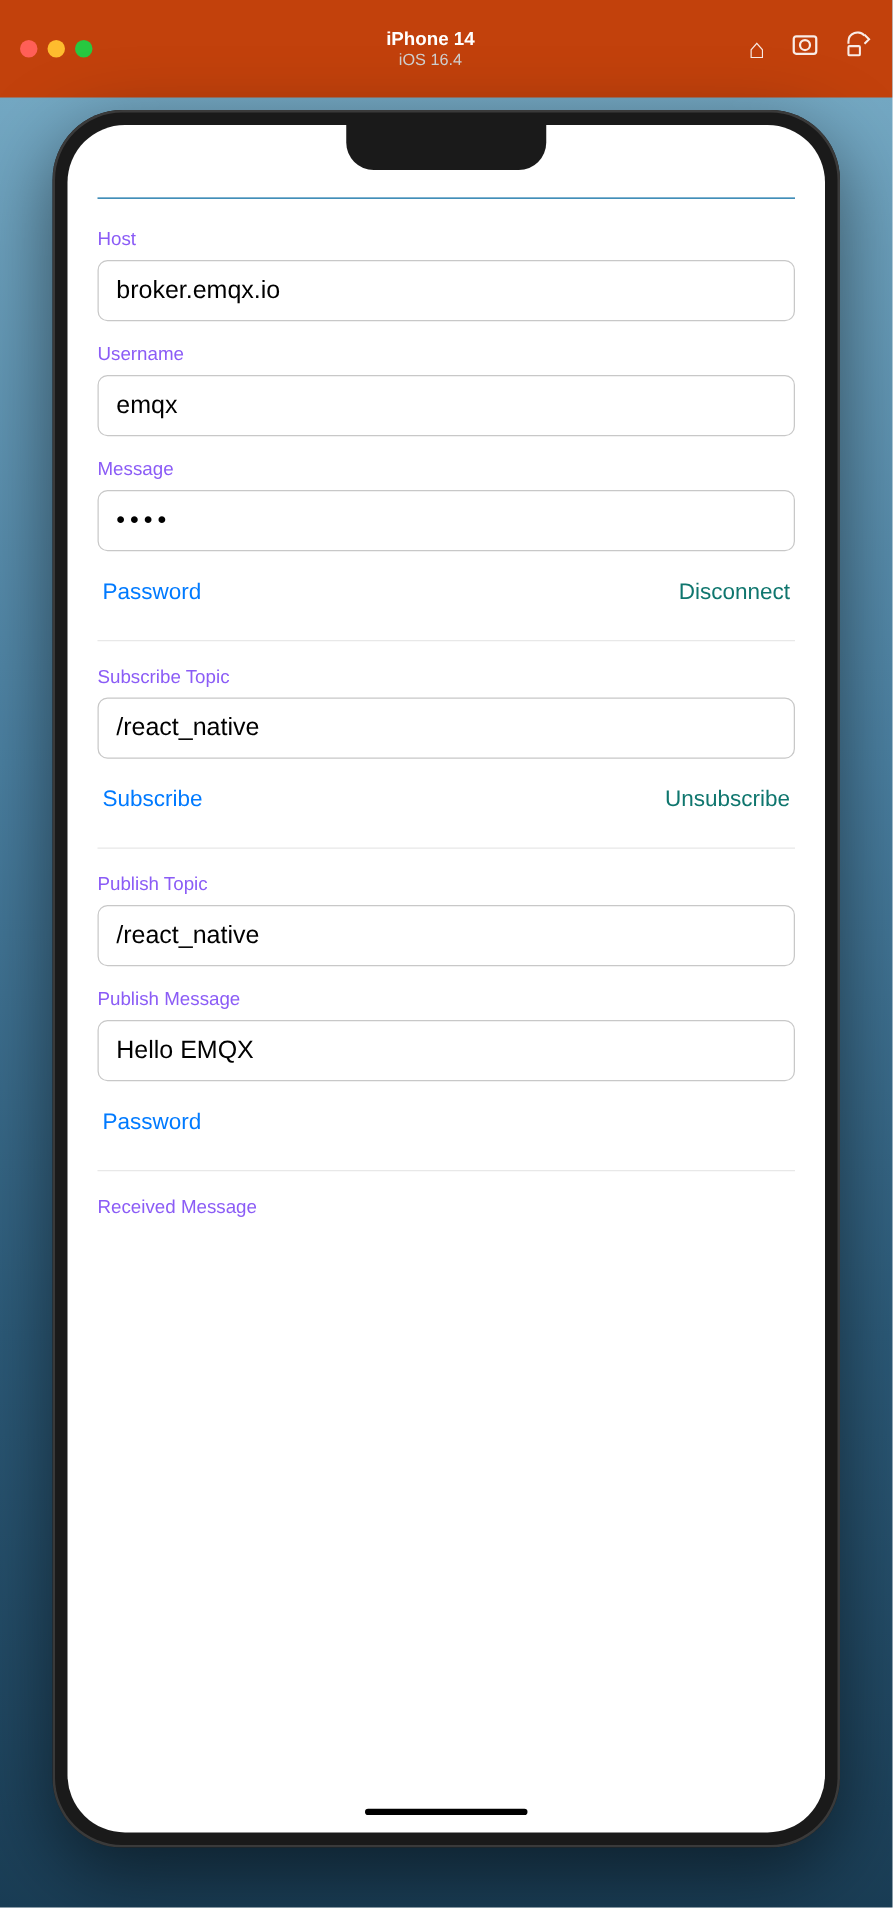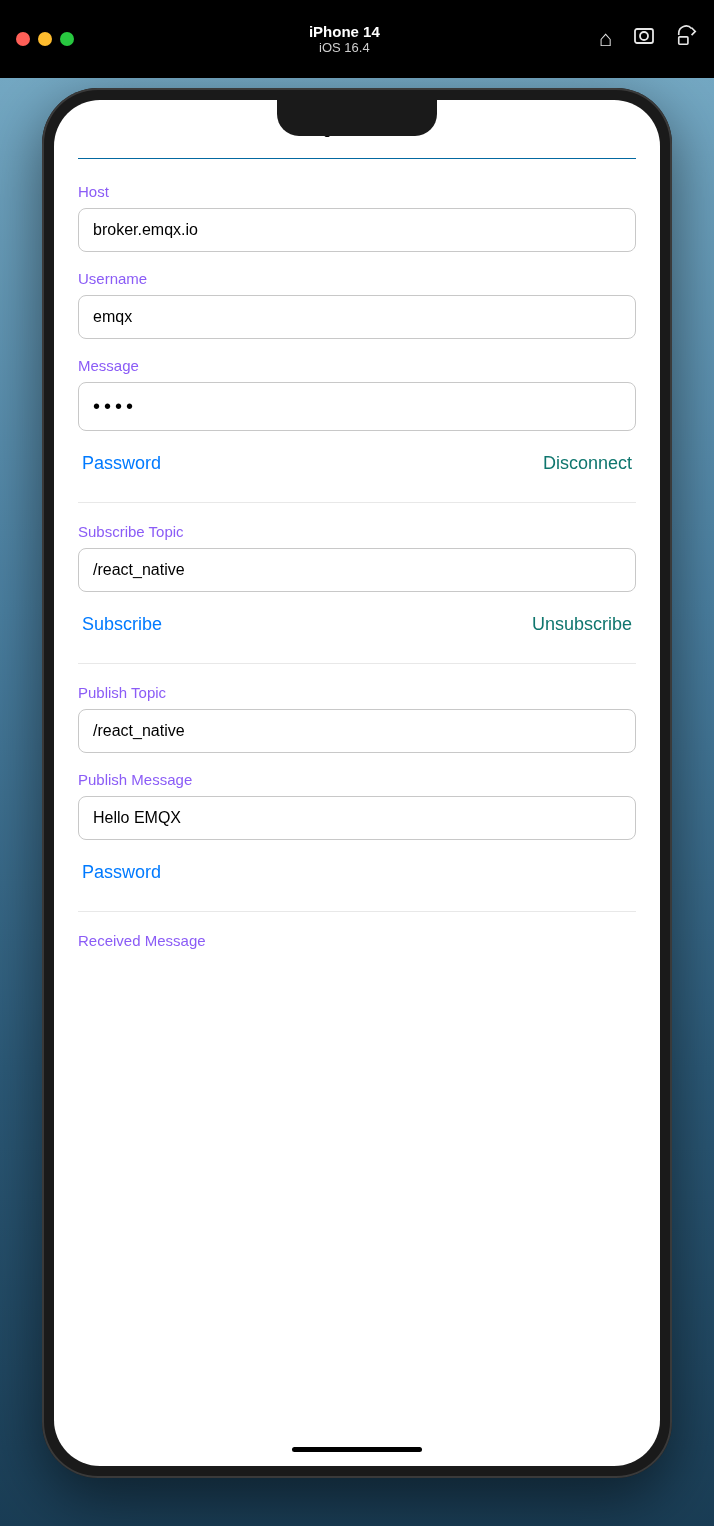--- a/index.html
+++ b/index.html
@@ -12,21 +12,21 @@
       flex-direction: column;
       align-items: center;
       font-family: -apple-system, "Helvetica Neue", Arial, sans-serif;
       overflow: hidden;
     }
 
     
     .titlebar {
       width: 100%;
       height: 78px;
-      background: #000000;
+      background: #c2410c;
       display: flex;
       align-items: center;
       padding: 0 16px;
       flex-shrink: 0;
     }
 
     .traffic-lights {
       display: flex;
       gap: 8px;
       margin-right: 16px;
@@ -202,21 +202,21 @@
       color: #8b5cf6;
       margin-bottom: 8px;
       font-weight: 400;
     }
 
     .text-input {
       width: 100%;
       border: 1px solid #c8c8c8;
       border-radius: 8px;
       padding: 12px 14px;
-      font-size: 16px;
+      font-size: 20px;
       color: #000;
       background: white;
       outline: none;
       margin-bottom: 18px;
     }
 
     .password-input {
       font-size: 20px;
       letter-spacing: 4px;
       color: #000;

